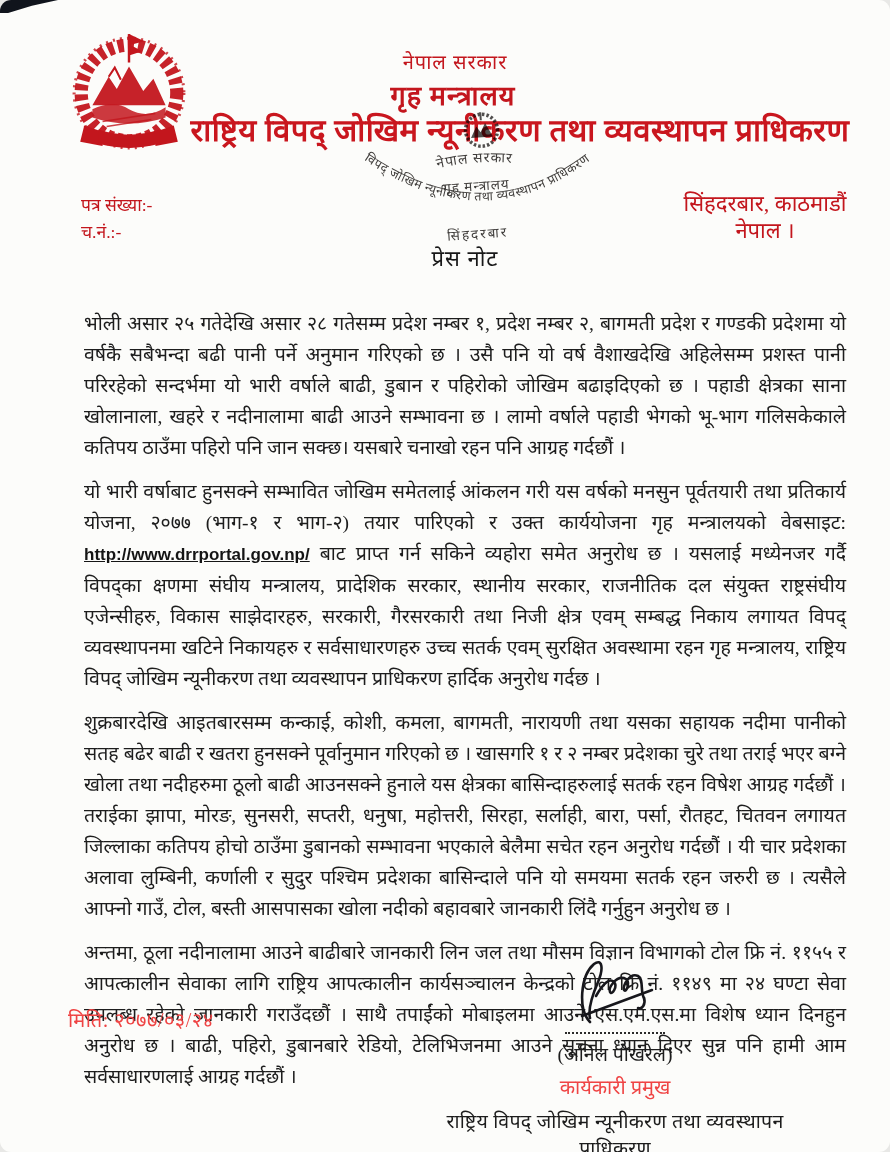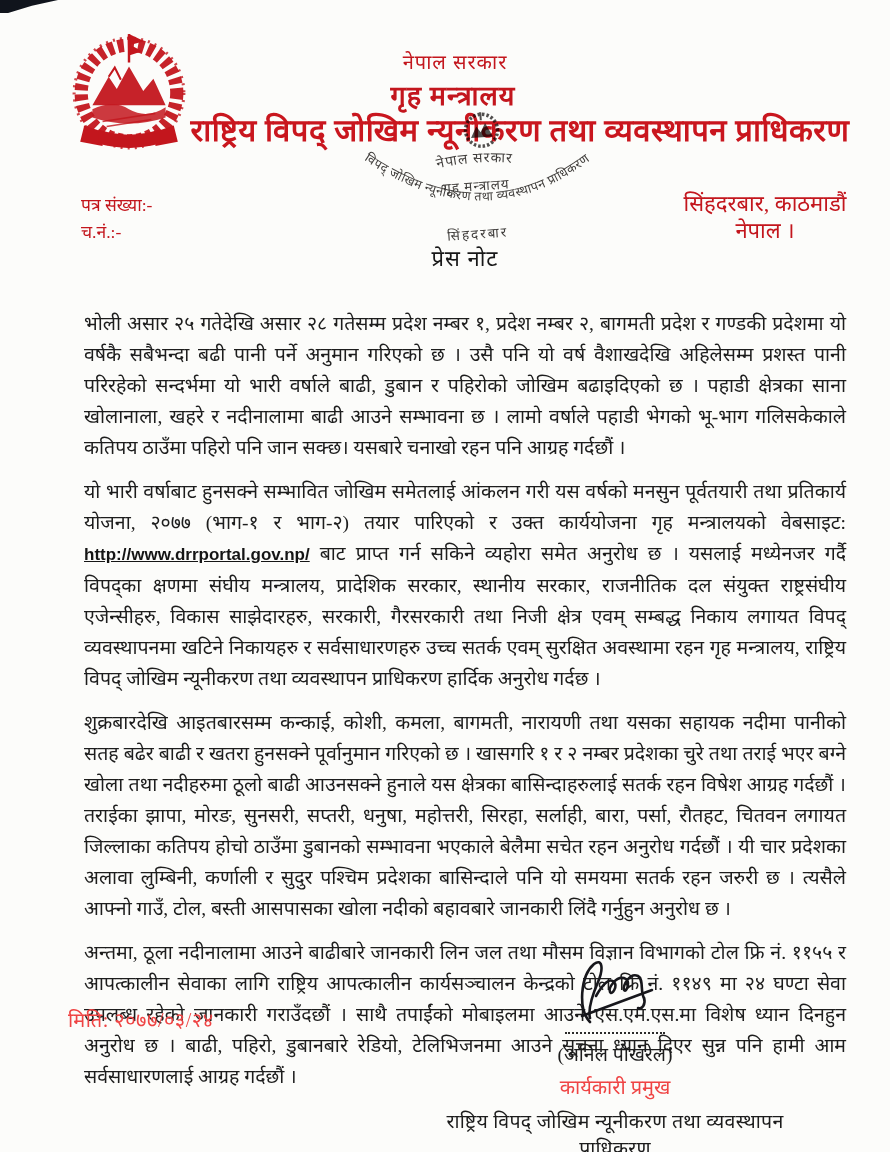--- a/index.html
+++ b/index.html
@@ -4,20 +4,21 @@
 <style>
   html,body{margin:0;padding:0;background:#e8e8e6;}
   .paper{
     position:relative;
     width:890px;height:1152px;
     margin:0 auto;
     background:#fcfcfa;
     overflow:hidden;
     font-family:"Liberation Serif","DejaVu Serif",serif;
     color:#1f1f1f;
+    border-radius:11px;
   }
   
   .scan-artifact{
     position:absolute;left:0;top:0;width:58px;height:13px;
     background:#10141c;
     clip-path:polygon(0 0,100% 0,55% 45%,14% 100%,0 100%);
   }
   
   .logo{position:absolute;left:68px;top:32px;width:122px;height:120px;}
   

